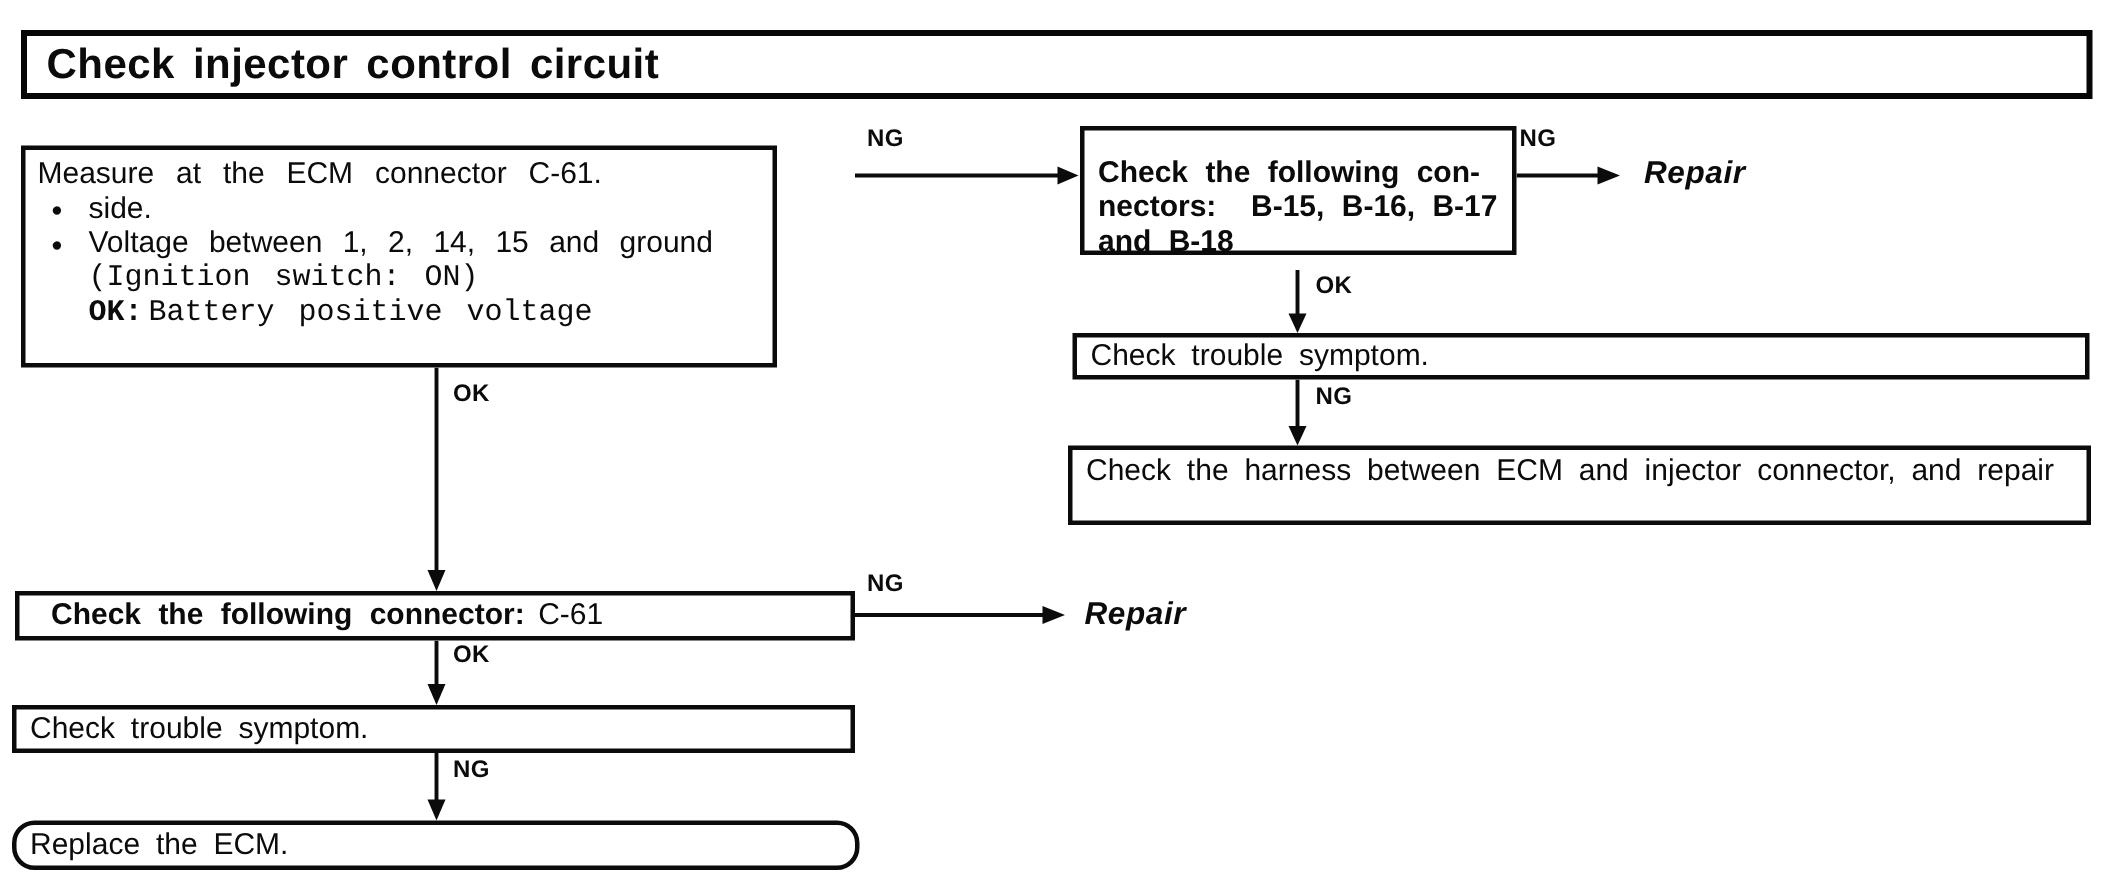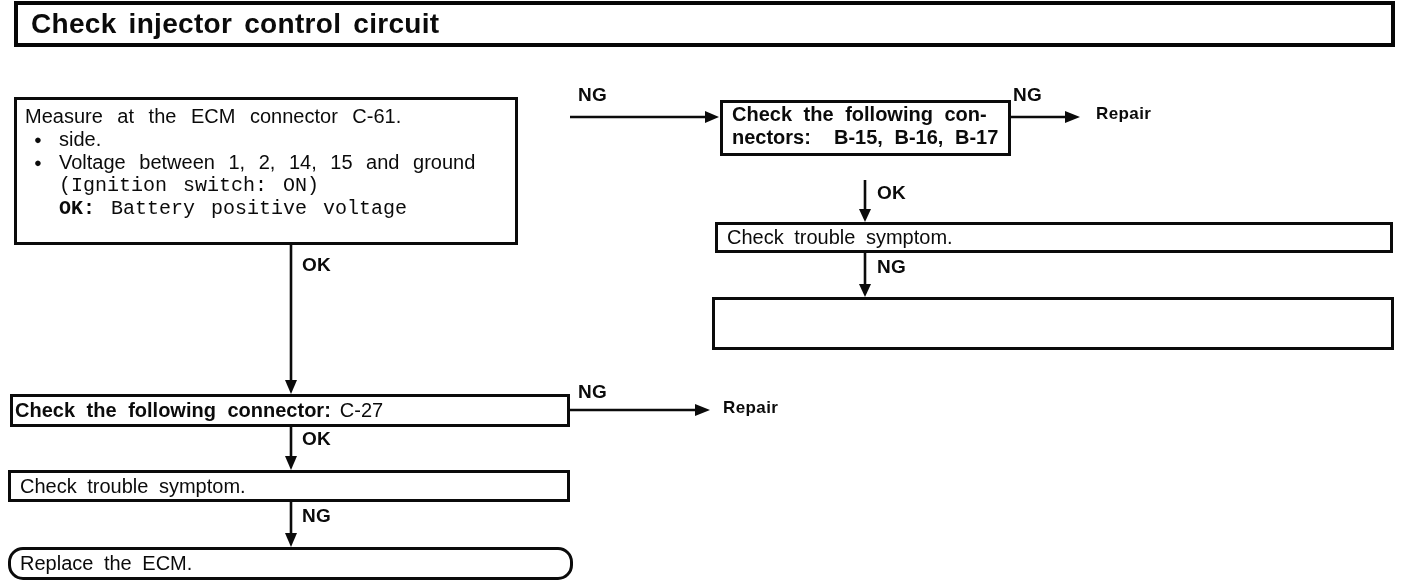--- a/index.html
+++ b/index.html
@@ -3,51 +3,51 @@
 <meta charset="utf-8">
 <style>
   html,body { margin:0; padding:0; background:#ffffff; }
   .page {
     position:relative; width:1408px; height:586px;
     background:#ffffff; color:#0b0b0b; overflow:hidden;
     font-family:"Liberation Sans", sans-serif;
     -webkit-font-smoothing:antialiased;
   }
   .title-box {
-    position:absolute; left:14px; top:1px; width:1381px; height:46px;
+    position:absolute; left:14px; top:20px; width:1381px; height:46px;
     border:4px solid #060606; box-sizing:border-box;
     display:flex; align-items:center; padding-left:13px;
     font-size:28px; font-weight:bold; letter-spacing:0.3px; word-spacing:4px;
   }
   .node {
     position:absolute; border:3px solid #0b0b0b; background:#fff;
     box-sizing:border-box; font-size:20px;
   }
   .node .line { display:block; white-space:pre; }
   .box-a { left:14px; top:97px; width:504px; height:148px; padding:5px 8px; line-height:23px; }
   .box-a .h { word-spacing:9px; }
   .bullet { display:flex; }
   .dot { width:34px; padding-left:9px; font-size:13px; line-height:23px; box-sizing:border-box; }
   .btext { flex:1; }
   .ws-wide { word-spacing:8px; }
   .ws-med  { word-spacing:4px;font-family:Liberation Mono, monospace; }
   .ws-sm   { word-spacing:1px; }
-  .okb { font-weight:bold; margin-right:16px; }
-  .box-b { left:720px; top:100px; width:291px; height:56px; padding:0 9px; line-height:23px; font-weight:bold; word-spacing:6px; }
+  .okb { font-weight:bold; margin-right:4px; }
+  .box-b { left:720px; top:84px; width:291px; height:86px; padding:17px 9px; line-height:23px; font-weight:bold; word-spacing:6px; }
   .box-c { left:715px; top:222px; width:678px; height:31px; display:flex; align-items:center; padding-left:9px; word-spacing:5px; }
   .box-d { left:712px; top:297px; width:682px; height:53px; padding:2px 9px; line-height:24px; word-spacing:5px; }
-  .box-e { left:10px; top:394px; width:560px; height:33px; display:flex; align-items:center; padding-left:2px; }
+  .box-e { left:10px; top:394px; width:560px; height:33px; display:flex; align-items:center; padding-left:21px; }
   .box-e .b { font-weight:bold; margin-right:9px; word-spacing:6px; }
   .box-f { left:8px; top:470px; width:562px; height:32px; display:flex; align-items:center; padding-left:9px; word-spacing:5px; }
   .box-g { left:8px; top:547px; width:565px; height:33px; display:flex; align-items:center; padding-left:9px; word-spacing:5px;border-radius:15px; }
   .lbl {
-    position:absolute; font-size:19px; font-weight:bold; letter-spacing:0.3px;
+    position:absolute; font-size:16px; font-weight:bold; letter-spacing:0.3px;
   }
   .term {
-    position:absolute; font-size:17px; font-weight:bold; letter-spacing:0.4px;
+    position:absolute; font-size:21px; font-weight:bold; letter-spacing:0.4px;font-style:italic;
   }
   svg.arrows { position:absolute; left:0; top:0; }
 </style>
 </head>
 <body>
 
 <div class="page">
 
   <svg class="arrows" width="1408" height="586" viewBox="0 0 1408 586">
     <g stroke="#0b0b0b" stroke-width="2.6" fill="#0b0b0b">
@@ -96,32 +96,34 @@
         <span class="line ws-wide">Voltage between 1, 2, 14, 15 and ground</span>
         <span class="line ws-med">(Ignition switch: ON)</span>
         <span class="line ws-med"><span class="okb">OK:</span><span>Battery positive voltage</span></span>
       </div>
     </div>
   </div>
 
   <div class="node box-b">
     <span class="line">Check the following con-</span>
     <span class="line">nectors:  B-15, B-16, B-17</span>
+    <span class="line">and B-18</span>
   </div>
 
   <div class="node box-c">
     <span>Check trouble symptom.</span>
   </div>
 
   <div class="node box-d">
+    <span class="line">Check the harness between ECM and injector connector, and repair</span>
   </div>
 
   <div class="node box-e">
     <span class="b">Check the following connector:</span>
-    <span>C-27</span>
+    <span>C-61</span>
   </div>
 
   <div class="node box-f">
     <span>Check trouble symptom.</span>
   </div>
 
   <div class="node box-g">
     <span>Replace the ECM.</span>
   </div>
 

